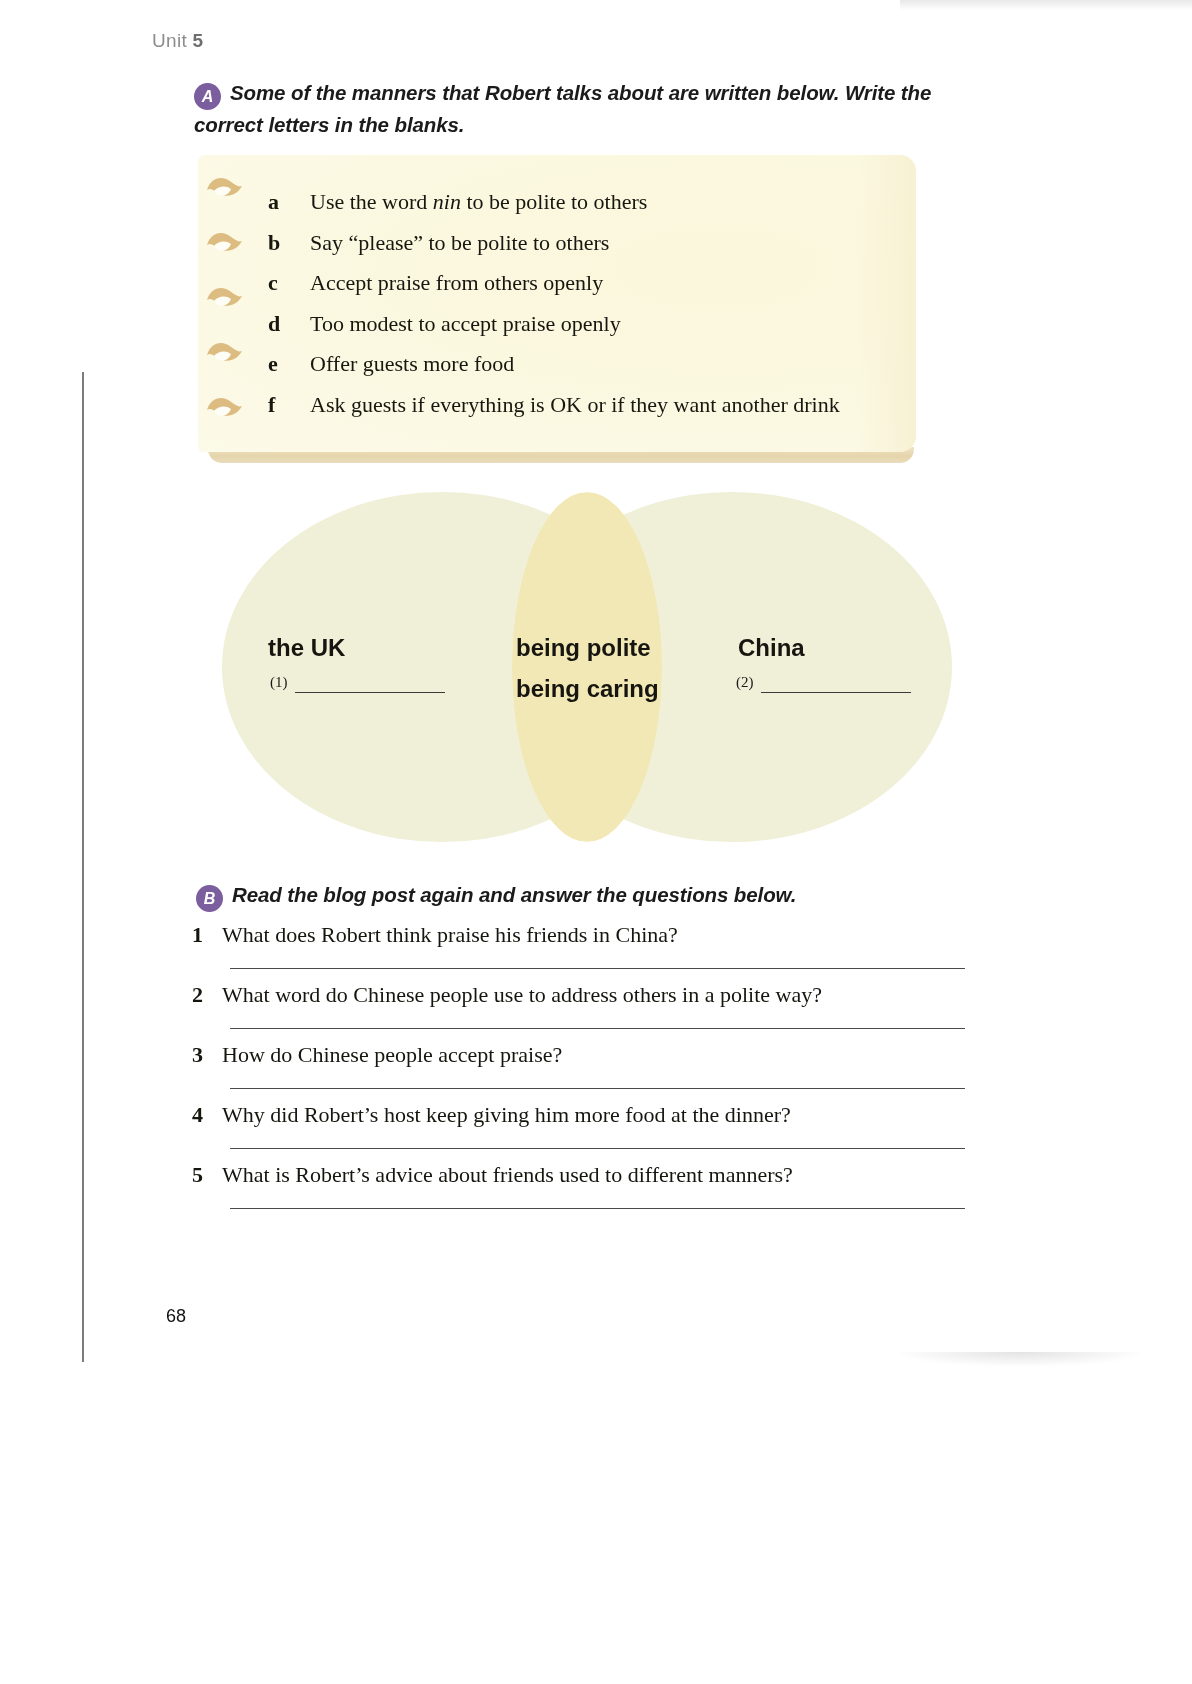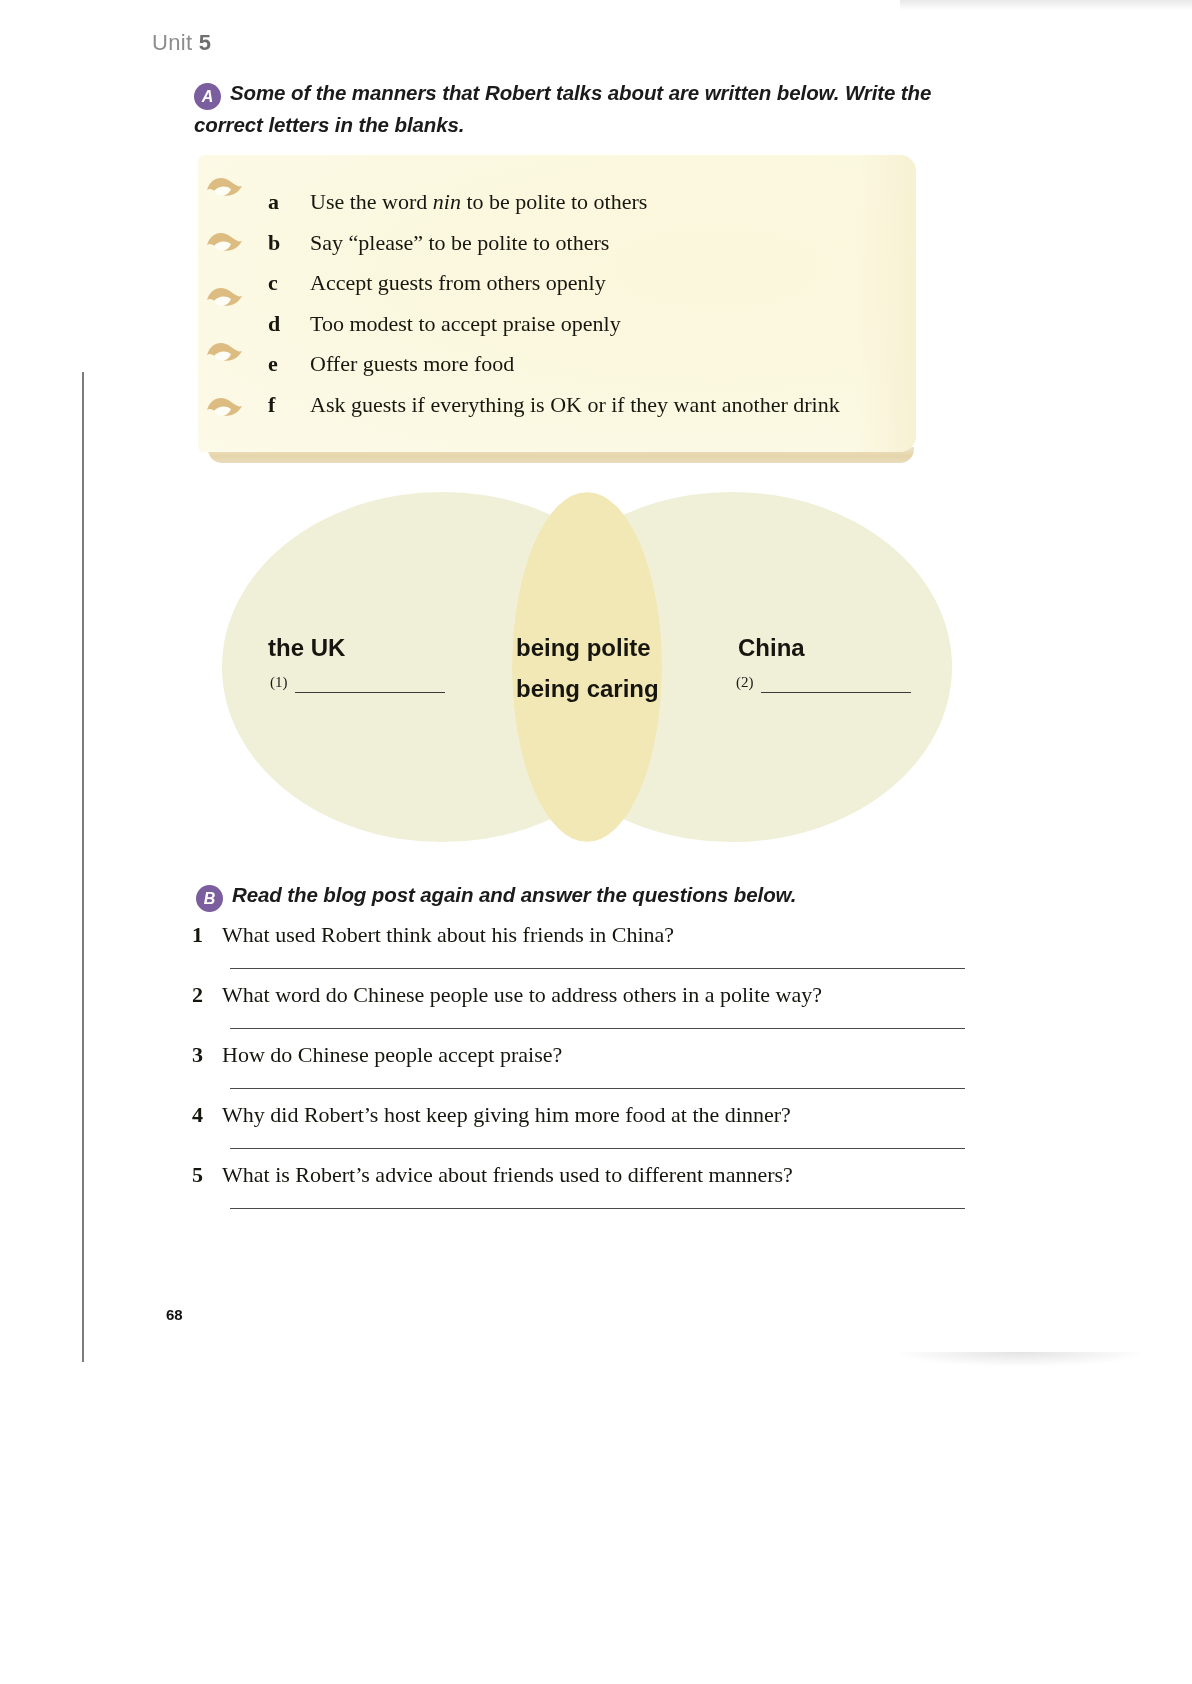--- a/index.html
+++ b/index.html
@@ -39,21 +39,21 @@
     left: 82px; top: 372px;
     width: 2px; height: 990px;
     background: #7c7c7c;
   }
 
   
   .unit-header {
     position: absolute;
     left: 152px; top: 30px;
     font-family: "Liberation Sans", sans-serif;
-    font-size: 22px;
+    font-size: 19px;
     color: #8d8d8d;
     letter-spacing: .3px;
   }
   .unit-header .unit-number {
     font-weight: bold;
     color: #6f6f6f;
   }
 
   
   .exercise-badge {
@@ -256,22 +256,22 @@
     margin-left: 38px;
     width: 735px;
     border-bottom: 1.8px solid #4a4a4a;
   }
 
   
   .page-number {
     position: absolute;
     left: 166px; top: 1306px;
     font-family: "Liberation Sans", sans-serif;
-    font-weight: bold;
-    font-size: 15px;
+    font-weight: normal;
+    font-size: 18px;
     color: #111111;
     text-align: center;
   }
 </style>
 </head>
 <body>
 
 <div class="page-sheet">
 
   <div class="scan-edge-top"></div>
@@ -328,21 +328,21 @@
       <div class="notepad-item">
         <span class="item-letter">a</span>
         <span class="item-text"><span>Use the word </span><em>nin</em><span> to be polite to others</span></span>
       </div>
       <div class="notepad-item">
         <span class="item-letter">b</span>
         <span class="item-text">Say “please” to be polite to others</span>
       </div>
       <div class="notepad-item">
         <span class="item-letter">c</span>
-        <span class="item-text">Accept guests from others openly</span>
+        <span class="item-text">Accept praise from others openly</span>
       </div>
       <div class="notepad-item">
         <span class="item-letter">d</span>
         <span class="item-text">Too modest to accept praise openly</span>
       </div>
       <div class="notepad-item">
         <span class="item-letter">e</span>
         <span class="item-text">Offer guests more food</span>
       </div>
       <div class="notepad-item">
@@ -373,21 +373,21 @@
   </div>
 
   <div id="section-b-heading">
     <span class="exercise-badge">B</span><span class="instruction instruction-text">Read the blog post again and answer the questions below.</span>
   </div>
 
   <div class="question-list">
     <div class="question-block">
       <div class="question-row">
         <span class="question-number">1</span>
-        <span class="question-text">What used Robert think about his friends in China?</span>
+        <span class="question-text">What does Robert think praise his friends in China?</span>
       </div>
       <div class="answer-line"></div>
     </div>
     <div class="question-block">
       <div class="question-row">
         <span class="question-number">2</span>
         <span class="question-text">What word do Chinese people use to address others in a polite way?</span>
       </div>
       <div class="answer-line"></div>
     </div>

